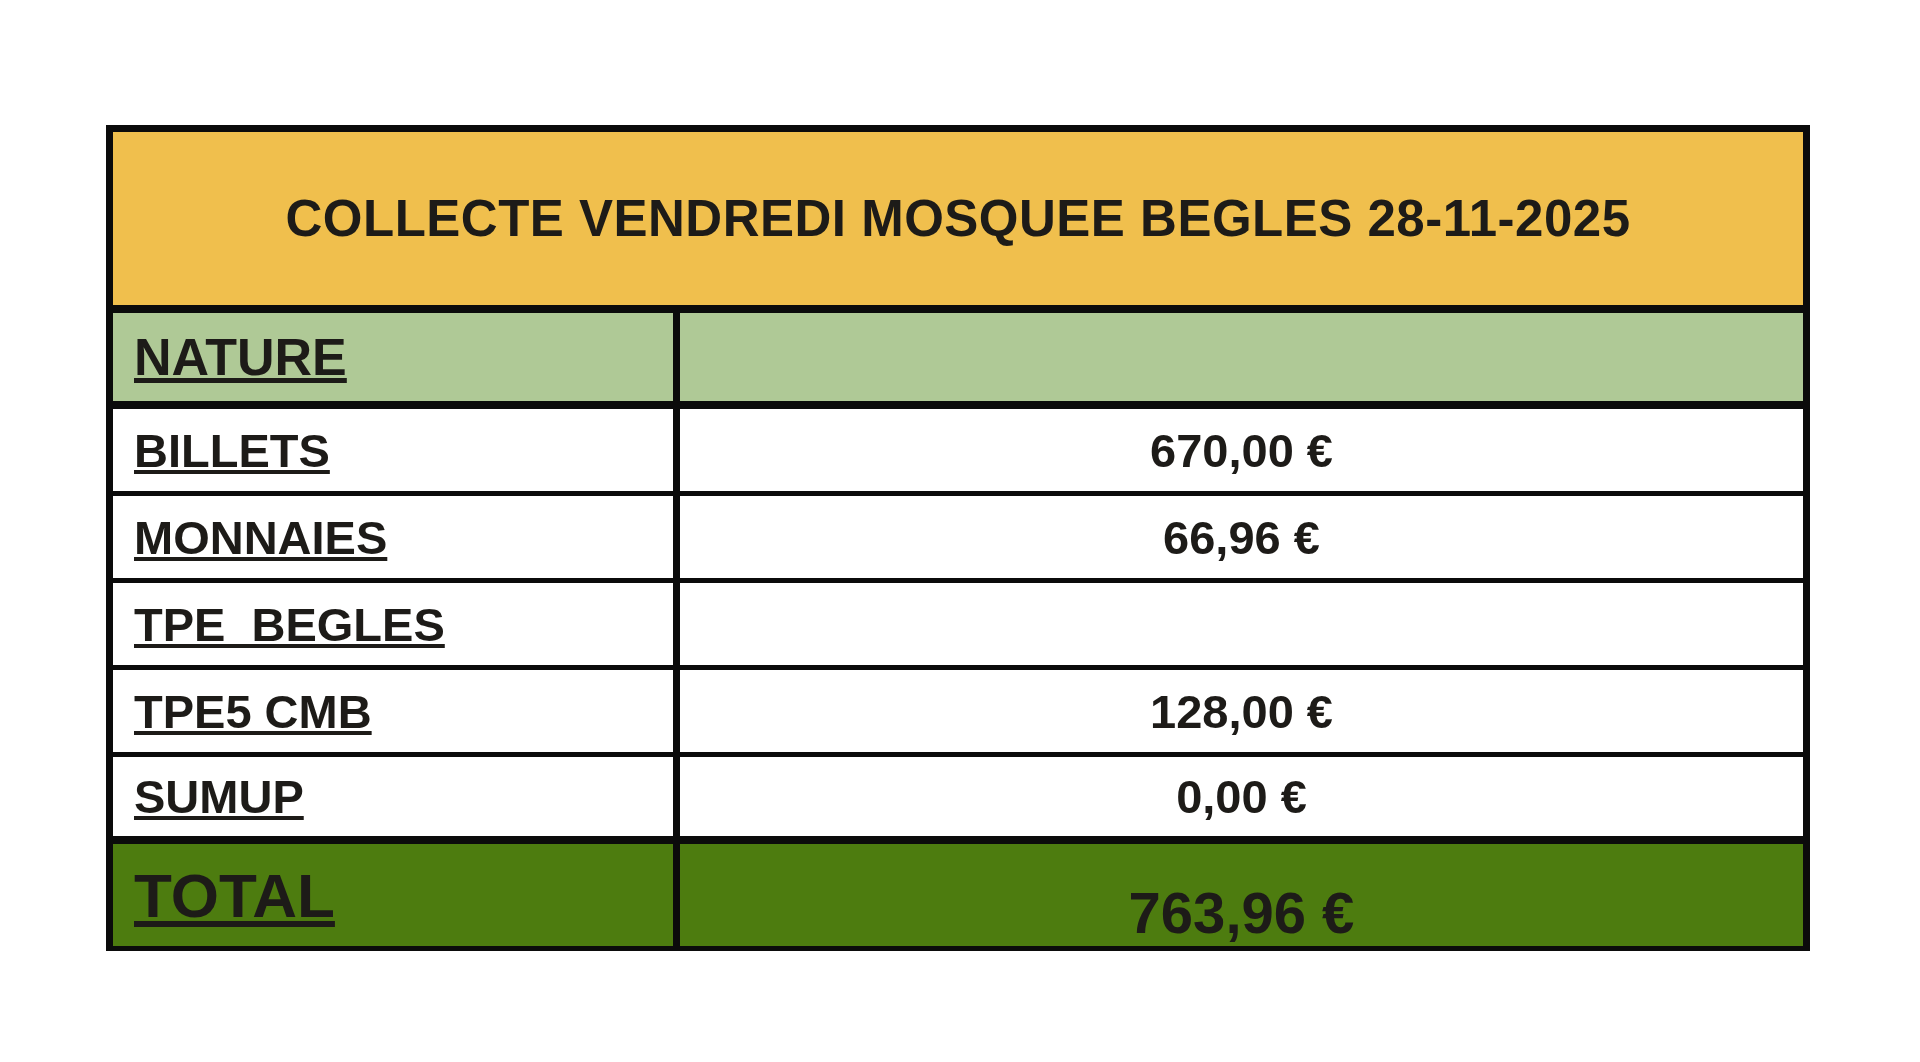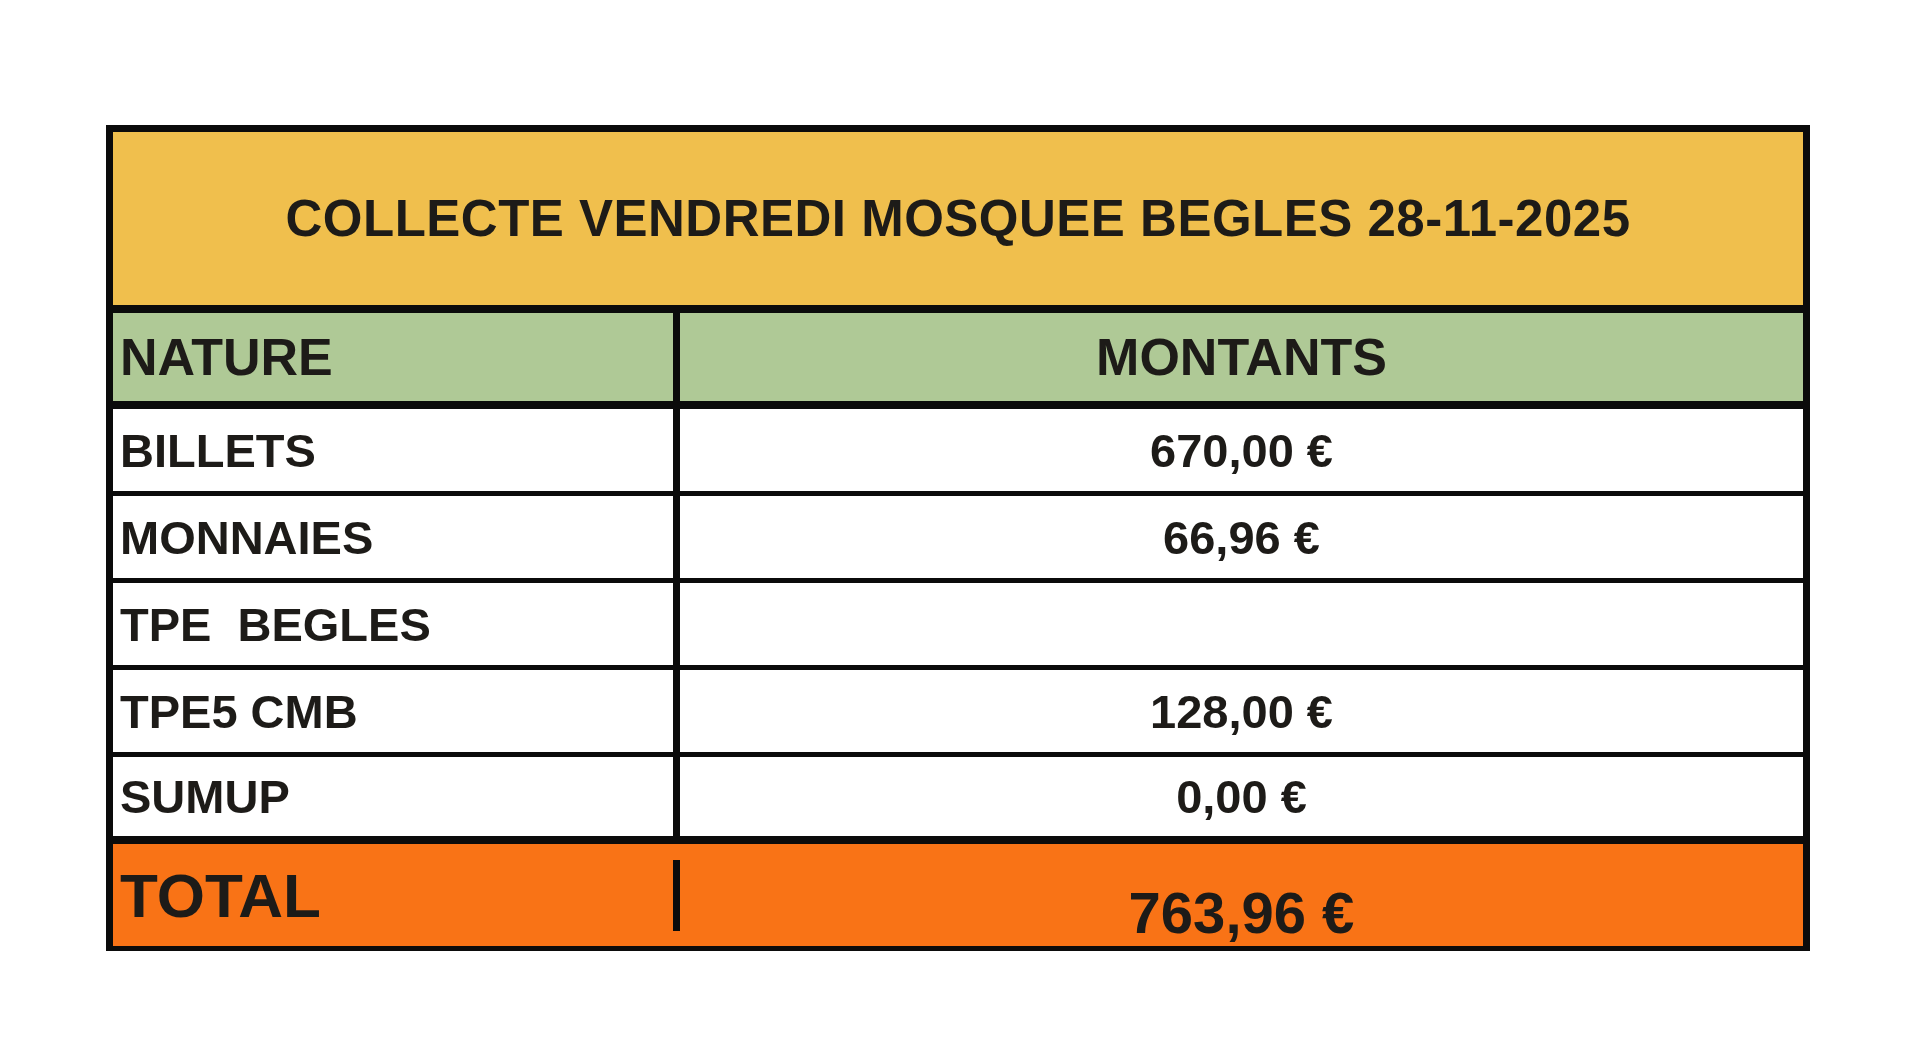--- a/index.html
+++ b/index.html
@@ -56,32 +56,32 @@
   }
 
   .data-row {
     height: 87px;
     background: #ffffff;
     font-size: 47px;
   }
 
   .total-row {
     flex: 1 1 auto;
-    background: #f97316;
-    align-items: center;
+    background: #4d7c0f;
   }
 
   .cell-left {
     width: 567px;
     box-sizing: border-box;
     border-right: 7px solid #0b0b0b;
     display: flex;
     align-items: center;
-    padding-left: 7px;
+    padding-left: 21px;
     white-space: pre;
+    text-decoration: underline;
   }
   .cell-right {
     flex: 1;
     display: flex;
     align-items: center;
     justify-content: center;
     white-space: pre;
   }
 
   .total-row .cell-left {
@@ -96,21 +96,20 @@
 <body>
 
 <div class="sheet">
 
   <div class="row title-row b-thick">
     <div class="title-text">COLLECTE VENDREDI MOSQUEE BEGLES 28-11-2025</div>
   </div>
 
   <div class="row header-row b-thick">
     <div class="cell-left">NATURE</div>
-    <div class="cell-right">MONTANTS</div>
   </div>
 
   <div class="row data-row b-thin">
     <div class="cell-left">BILLETS</div>
     <div class="cell-right">670,00 €</div>
   </div>
 
   <div class="row data-row b-thin">
     <div class="cell-left">MONNAIES</div>
     <div class="cell-right">66,96 €</div>

